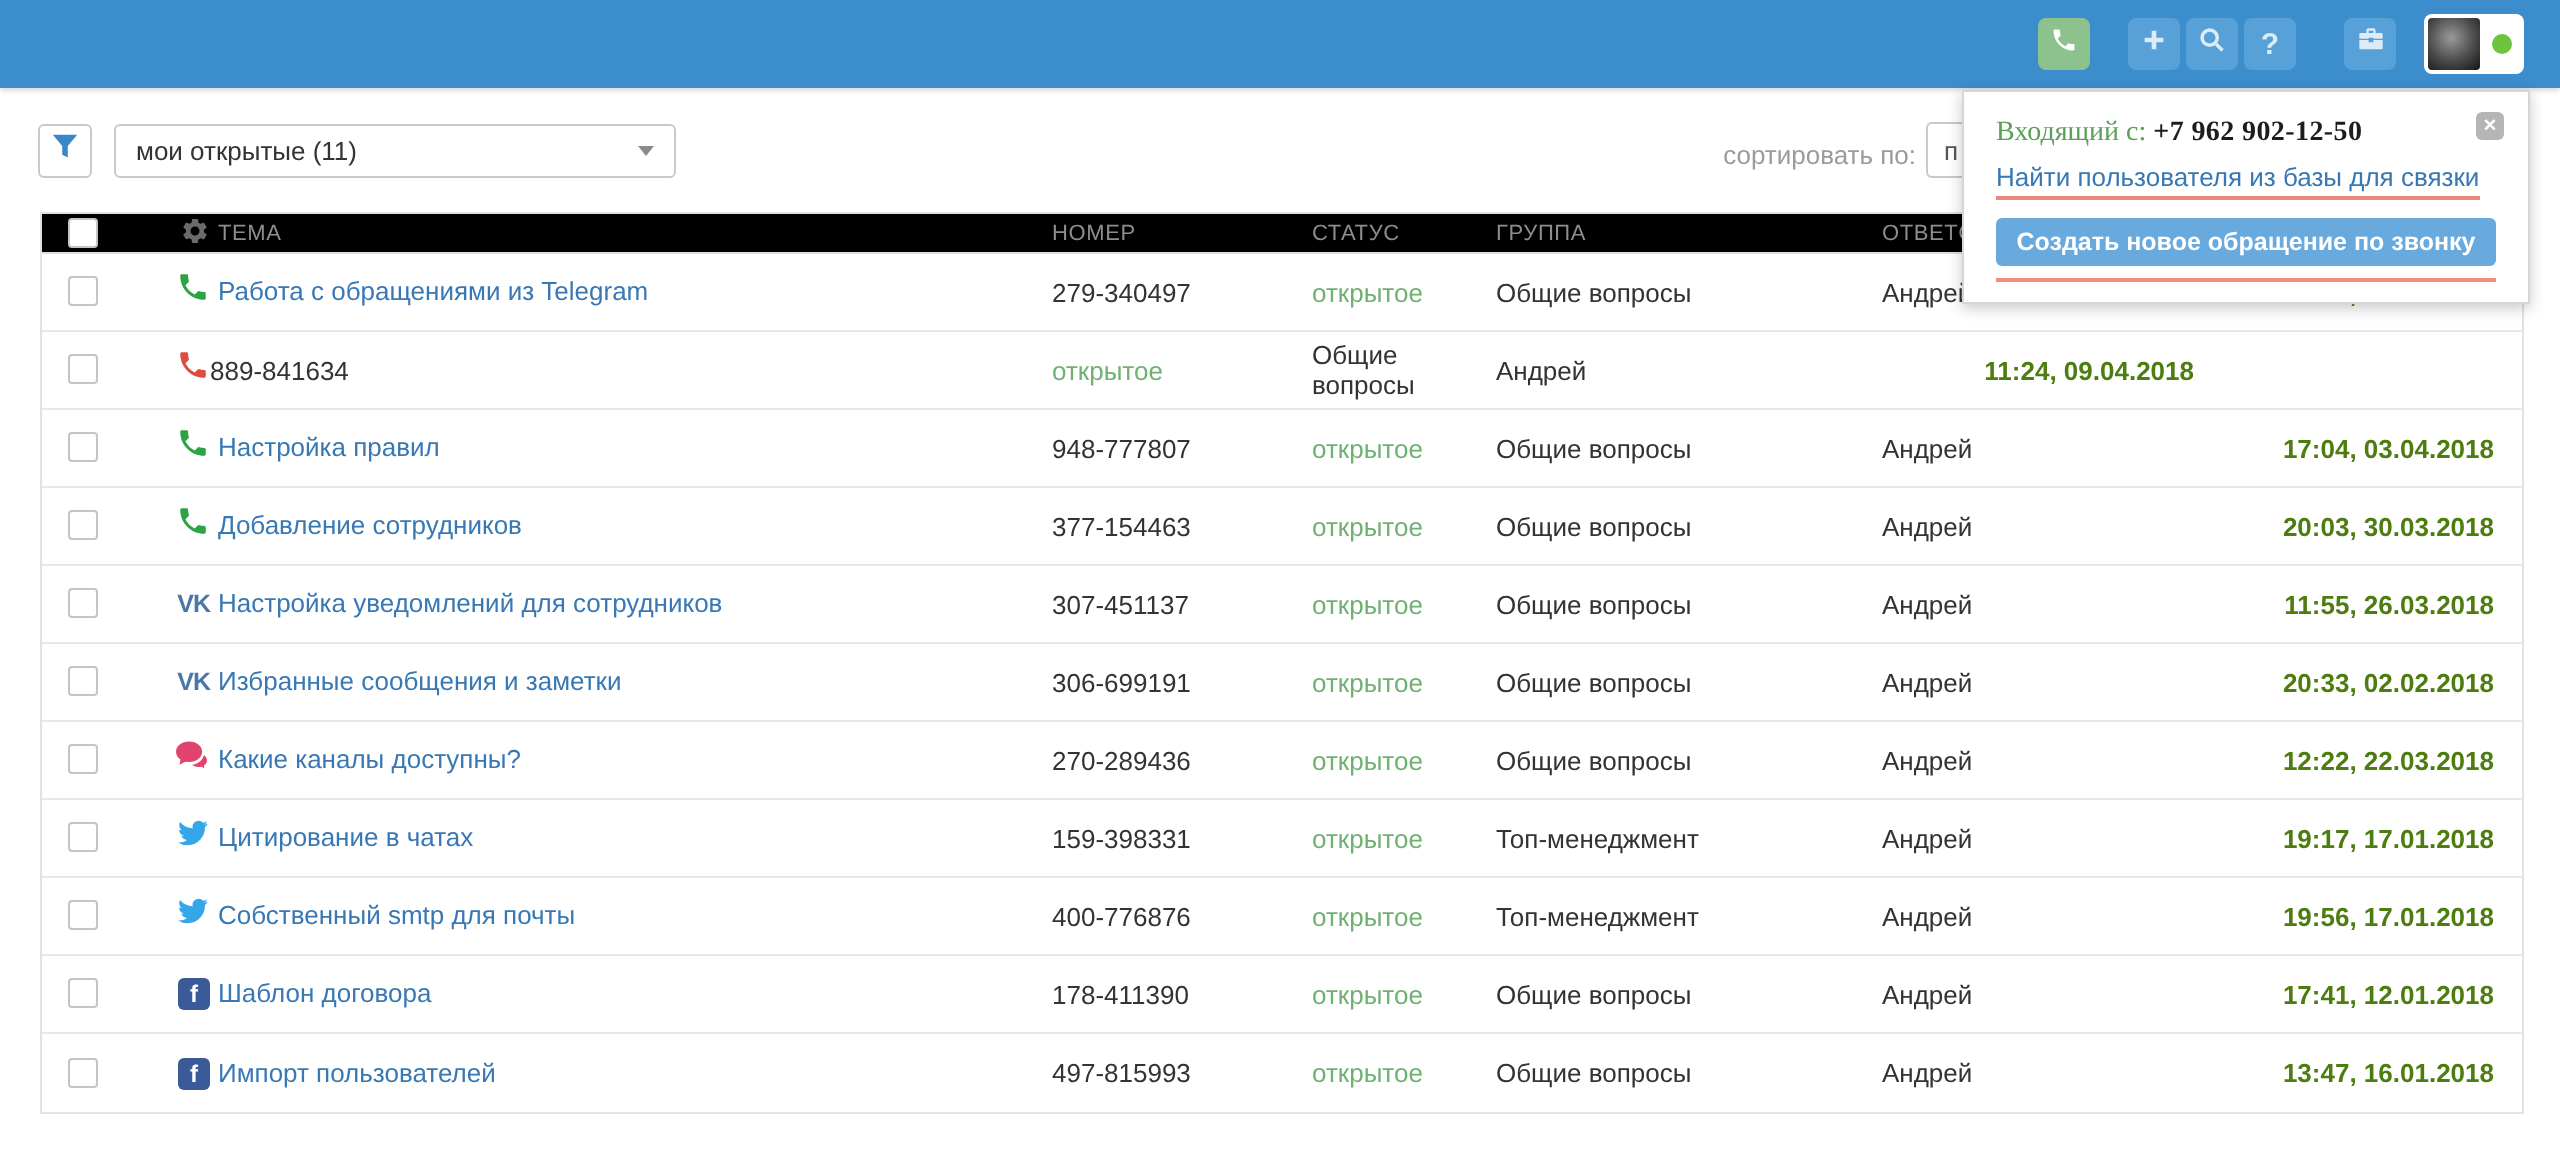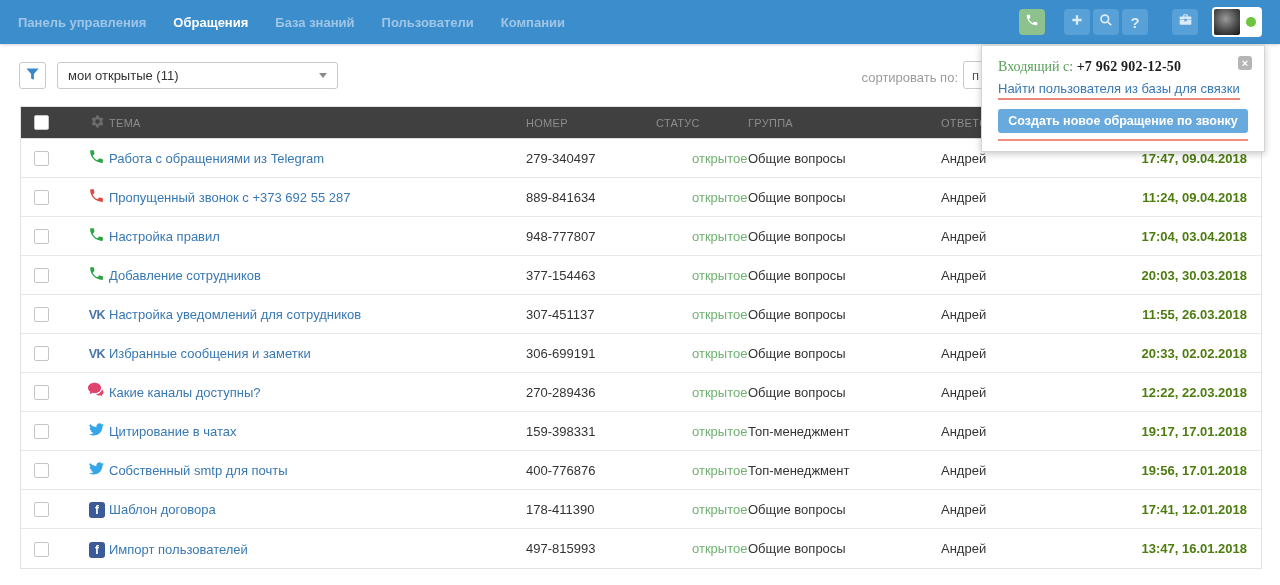--- a/index.html
+++ b/index.html
@@ -61,35 +61,35 @@
   }
 
   
   .table { position: relative; width: 1242px; margin-left: 20px; border: 1px solid #e2e2e2; background: #fff; }
   .thead, .row {
     display: grid;
     grid-template-columns: 48px 36px 421px 130px 92px 193px 170px 1fr;
     align-items: center;
   }
   .thead {
-    height: 32px; background: #404040; border-bottom: 1px solid #dcdcdc;
+    height: 20px; background: #000000; border-bottom: 1px solid #dcdcdc;
     color: #8d8d8d; font-size: 11px; letter-spacing: .3px;
   }
   .row { height: 39px; background: #fff; border-bottom: 1px solid #e8e8e8; }
   .row:last-child { border-bottom: none; }
   .cell-check { padding-left: 13px; }
   .checkbox {
     display: inline-block; width: 15px; height: 15px; background: #fff;
     border: 1px solid #c5c5c5; border-radius: 2px; cursor: pointer; vertical-align: middle;
   }
   .cell-icon { display: flex; justify-content: flex-end; align-items: center; }
   .cell-topic { padding-left: 4px; overflow: hidden; white-space: nowrap; }
   .topic-link { color: #3878b4; font-size: 13px; text-decoration: none; cursor: pointer; }
   .cell-number, .cell-group, .cell-assignee { font-size: 13px; color: #333; }
-  .cell-status { font-size: 13px; color: #6fb170; margin-left: 36px; }
+  .cell-status { font-size: 13px; color: #6fb170; }
   .cell-date { font-size: 13px; color: #4d7c0f; font-weight: bold; text-align: right; padding-right: 14px; white-space: nowrap; }
   .vk-glyph { color: #4a76a8; font-weight: 800; font-size: 12.5px; letter-spacing: -.5px; }
   .fb-glyph {
     width: 16px; height: 16px; background: #3a5a98; border-radius: 3px; color: #fff;
     font-weight: bold; font-size: 12px; display: inline-flex; align-items: center; justify-content: center;
   }
 
   
   .call-popup {
     position: absolute; left: 981px; top: 45px; width: 284px;
@@ -115,27 +115,20 @@
     background: #b5b5b5; border-radius: 3px; color: #fff; font-size: 11px;
     line-height: 14px; text-align: center; cursor: pointer; font-weight: bold;
   }
 </style>
 </head>
 <body>
 
 <div class="page">
 
   <div class="navbar">
-    <div class="nav-items">
-        <span class="nav-item">Панель управления</span>
-        <span class="nav-item active">Обращения</span>
-        <span class="nav-item">База знаний</span>
-        <span class="nav-item">Пользователи</span>
-        <span class="nav-item">Компании</span>
-      </div>
     <div class="nav-actions">
       <div class="nav-btn green">
         <span>
           <svg width="14" height="14" viewBox="0 0 24 24" fill="#ffffff">
               <path d="M6.62 10.79c1.44 2.83 3.76 5.14 6.59 6.59l2.2-2.2c.27-.27.67-.36 1.02-.24 1.12.37 2.33.57 3.57.57.55 0 1 .45 1 1V20c0 .55-.45 1-1 1-9.39 0-17-7.61-17-17 0-.55.45-1 1-1h3.5c.55 0 1 .45 1 1 0 1.25.2 2.45.57 3.57.11.35.03.74-.25 1.02l-2.2 2.2z"></path>
             </svg>
         </span>
       </div>
       <div class="nav-btn grouped">
         <span>
@@ -225,21 +218,20 @@
   </div>
         <div class="row">
     <div class="cell-check">
       <span class="checkbox"></span>
     </div>
     <div class="cell-icon">
             <span><svg width="17" height="17" viewBox="0 0 24 24" fill="#e04b41">
                 <path d="M6.62 10.79c1.44 2.83 3.76 5.14 6.59 6.59l2.2-2.2c.27-.27.67-.36 1.02-.24 1.12.37 2.33.57 3.57.57.55 0 1 .45 1 1V20c0 .55-.45 1-1 1-9.39 0-17-7.61-17-17 0-.55.45-1 1-1h3.5c.55 0 1 .45 1 1 0 1.25.2 2.45.57 3.57.11.35.03.74-.25 1.02l-2.2 2.2z"></path>
               </svg></span>
           </div>
-    <div class="cell-topic"><a class="topic-link">Пропущенный звонок с +373 692 55 287</a></div>
     <div class="cell-number">889-841634</div>
     <div class="cell-status">открытое</div>
     <div class="cell-group">Общие вопросы</div>
     <div class="cell-assignee">Андрей</div>
     <div class="cell-date">11:24, 09.04.2018</div>
   </div>
         <div class="row">
     <div class="cell-check">
       <span class="checkbox"></span>
     </div>

